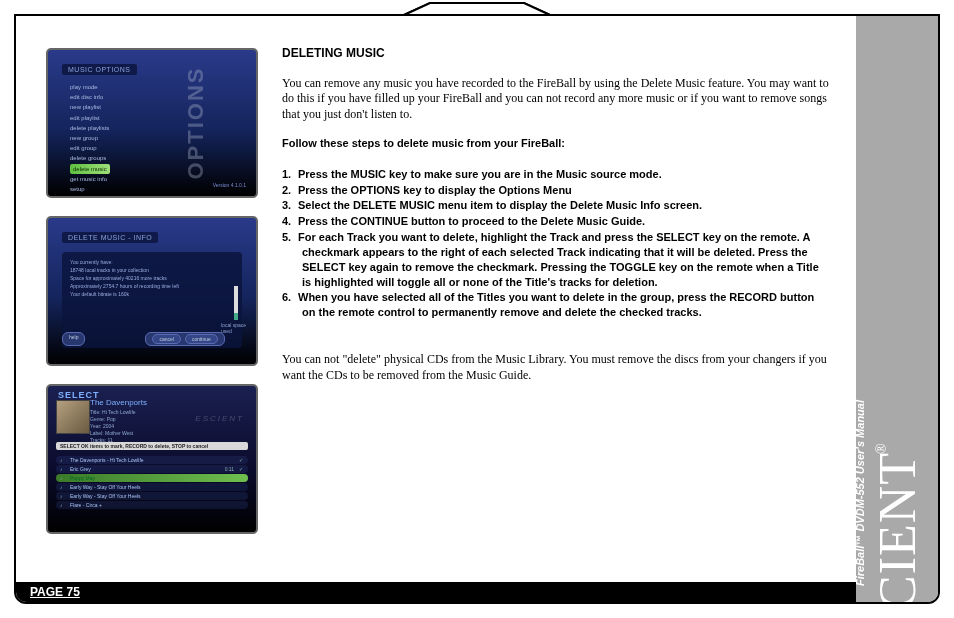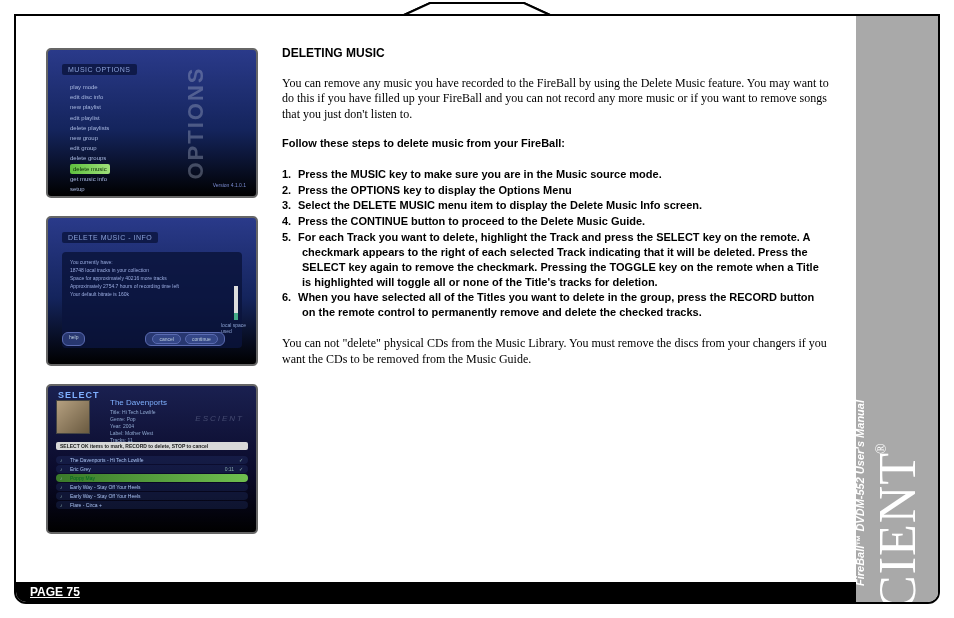--- a/index.html
+++ b/index.html
@@ -20,40 +20,40 @@
 
   .shot-info .panel { position:absolute; left:14px; right:14px; top:34px; bottom:16px; background:rgba(10,20,60,0.85); border-radius:4px; padding:6px 8px; font-size:5px; color:#9aace0; line-height:1.6; }
   .shot-info .capacity { position:absolute; right:18px; bottom:44px; width:4px; height:34px; background:#ddd; }
   .shot-info .capacity:after { content:""; position:absolute; left:0; right:0; bottom:0; height:20%; background:#4a8; }
   .shot-info .caplabel { position:absolute; right:10px; bottom:30px; color:#8aa0d0; font-size:5px; line-height:1.2; text-align:left; }
   .shot-info .btns { position:absolute; left:14px; bottom:18px; display:flex; gap:60px; }
   .shot-info .btns span { background:rgba(60,80,150,0.6); color:#bcd; font-size:5px; padding:1px 6px; border-radius:6px; border:1px solid #5a6ab0; }
   .shot-info .btns .right { display:flex; gap:4px; }
 
   .shot-delete { background: linear-gradient(180deg,#1a2050 0%, #0a0a2a 60%, #000 100%); }
-  .shot-delete .top { position:absolute; left:8px; right:8px; top:8px; height:44px; display:flex; gap:20px; }
+  .shot-delete .top { position:absolute; left:8px; right:8px; top:8px; height:44px; display:flex; gap:0; }
   .shot-delete .cover { width:34px; height:34px; background: linear-gradient(135deg,#b5a080,#6a5a40); border:1px solid #444; margin-top:6px; }
   .shot-delete .title { color:#7fb0ff; font-size:8px; margin-top:4px; }
   .shot-delete .meta { font-size:5px; color:#8fa8d0; line-height:1.4; margin-top:2px; }
   .shot-delete .label-delete { position:absolute; left:10px; top:4px; color:#7fb0ff; font-size:9px; font-weight:bold; letter-spacing:1px; }
   .shot-delete .logo-mini { position:absolute; right:12px; top:28px; color:rgba(180,190,220,0.3); font-size:8px; font-style:italic; letter-spacing:2px; }
   .shot-delete .hint { position:absolute; left:8px; right:8px; top:56px; background:#d8d8d8; color:#222; font-size:5px; padding:1px 4px; border-radius:2px; font-weight:bold; }
   .shot-delete .list { position:absolute; left:8px; right:8px; top:70px; bottom:8px; }
   .shot-delete .row { display:flex; align-items:center; gap:4px; font-size:5px; color:#a8c0f0; padding:1px 4px; border-radius:7px; margin-bottom:1px; background: rgba(40,60,120,0.3); }
   .shot-delete .row .note { width:6px; color:#8aa; }
   .shot-delete .row .t { flex:1; white-space:nowrap; overflow:hidden; }
   .shot-delete .row .d { color:#8aa; }
   .shot-delete .row .ck { width:6px; text-align:center; color:#8aa; }
   .shot-delete .row.sel { background: linear-gradient(90deg,#3a7a2a,#6fbf4f); color:#062; }
 
   .col-text { flex: 1; padding-top: 2px; padding-right: 4px; line-height: 1.3; }
   .col-text h3 { font-family: Arial, Helvetica, sans-serif; font-weight: bold; font-size: 12px; margin-bottom: 14px; }
   .col-text p { font-size: 12px; margin-bottom: 14px; text-align: left; }
   .col-text .lead { font-family: Arial, Helvetica, sans-serif; font-weight: bold; font-size: 11px; margin-bottom: 16px; }
-  .col-text ol { list-style: none; font-family: Arial, Helvetica, sans-serif; font-weight: bold; font-size: 11px; line-height: 1.35; margin-bottom: 16px; }
+  .col-text ol { list-style: none; font-family: Arial, Helvetica, sans-serif; font-weight: bold; font-size: 11px; line-height: 1.35; margin-bottom: 32px; }
   .col-text ol li { padding-left: 20px; text-indent: -20px; margin-bottom: 1px; }
   .col-text ol li .n { display:inline-block; width:16px; text-indent:0; }
 
   .sidebar { width: 82px; background: #a9a9a9; position: relative; border-radius: 0 0 10px 0; overflow:hidden; }
   .sidebar .logo { position: absolute; bottom: 16px; left: 50%; transform: translateX(-50%) rotate(-90deg); transform-origin: center; white-space: nowrap; font-family: "Times New Roman", serif; font-size: 52px; color: #fff; letter-spacing: 1px; font-variant: small-caps; }
   .sidebar .logo .reg { font-size: 14px; vertical-align: top; position:relative; top:6px; left:-2px; }
   .sidebar .subtitle { position: absolute; bottom: 16px; left: 10px; transform: rotate(-90deg); transform-origin: left bottom; white-space: nowrap; font-family: Arial, Helvetica, sans-serif; font-style: italic; font-weight: bold; font-size: 11px; color: #fff; }
 
   
   .notch-svg { position:absolute; top:1px; left:50%; transform:translateX(-50%); }

